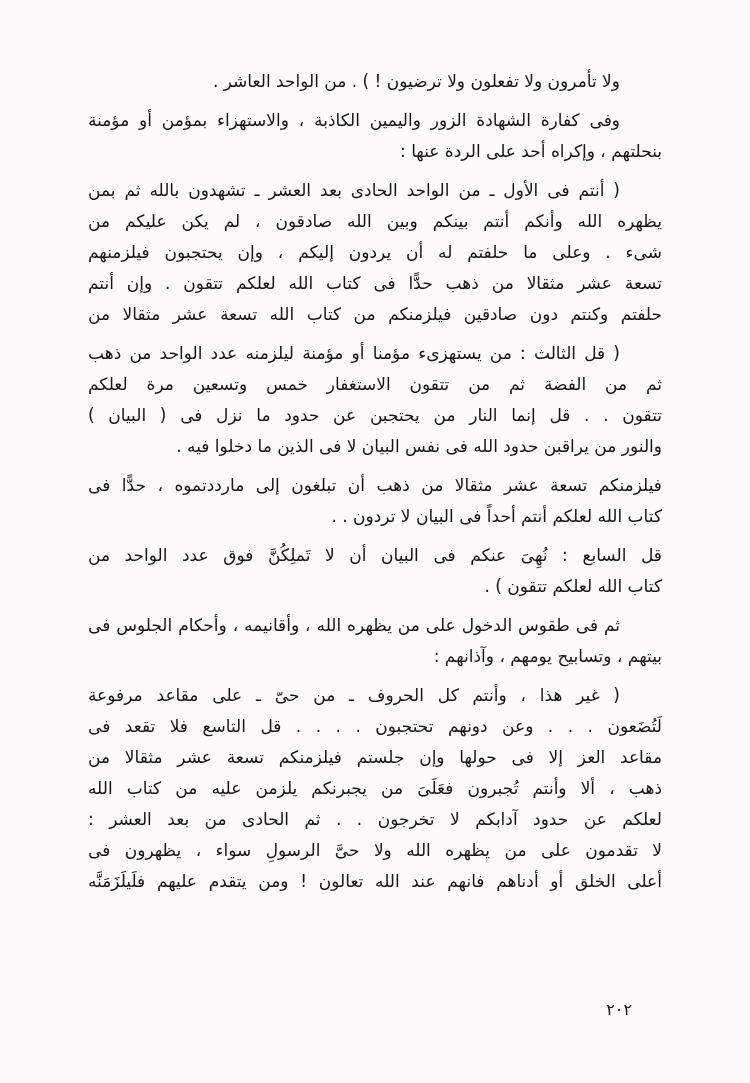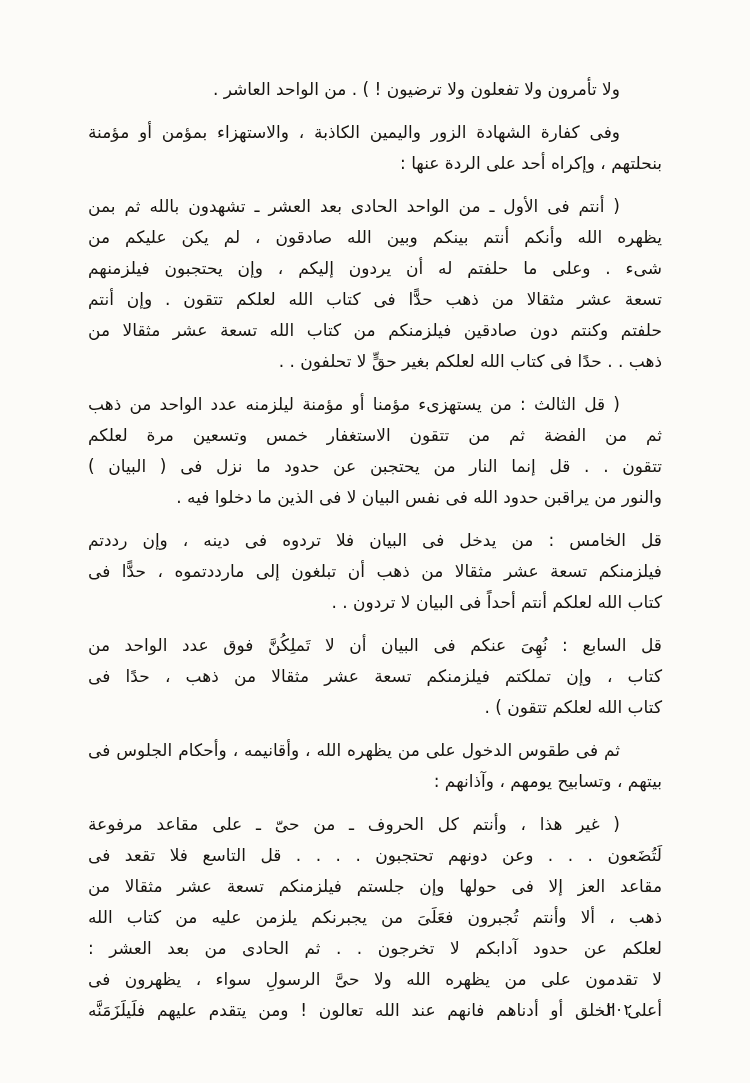--- a/index.html
+++ b/index.html
@@ -24,21 +24,21 @@
     position: absolute;
     top: 62px;
     right: 88px;
     left: 88px;
     direction: rtl;
     font-size: 17px;
     line-height: 31px;
     letter-spacing: 0px;
   }
   .paragraph {
-    margin: 12px 0 8px 0;
+    margin: 4px 0 8px 0;
   }
   .line {
     text-align: right;
     min-height: 31px;
   }
   .line.justified {
     text-align: justify;
     text-align-last: justify;
   }
   .paragraph.indent .line:first-child {
@@ -64,36 +64,33 @@
       <div class="paragraph indent">
         <div class="line justified">وفى كفارة الشهادة الزور واليمين الكاذبة ، والاستهزاء بمؤمن أو مؤمنة</div>
         <div class="line">بنحلتهم ، وإكراه أحد على الردة عنها :</div>
       </div>
       <div class="paragraph indent">
         <div class="line justified">( أنتم فى الأول ـ من الواحد الحادى بعد العشر ـ تشهدون بالله ثم بمن</div>
         <div class="line justified">يظهره الله وأنكم أنتم بينكم وبين الله صادقون ، لم يكن عليكم من</div>
         <div class="line justified">شىء . وعلى ما حلفتم له أن يردون إليكم ، وإن يحتجبون فيلزمنهم</div>
         <div class="line justified">تسعة عشر مثقالا من ذهب حدًّا فى كتاب الله لعلكم تتقون . وإن أنتم</div>
         <div class="line justified">حلفتم وكنتم دون صادقين فيلزمنكم من كتاب الله تسعة عشر مثقالا من</div>
-        <div class="line">ذهب . . حدًا فى كتاب الله لعلكم بغير حقٍّ لا تحلفون . .</div>
       </div>
       <div class="paragraph indent">
         <div class="line justified">( قل الثالث : من يستهزىء مؤمنا أو مؤمنة ليلزمنه عدد الواحد من ذهب</div>
         <div class="line justified">ثم من الفضة ثم من تتقون الاستغفار خمس وتسعين مرة لعلكم</div>
         <div class="line justified">تتقون . . قل إنما النار من يحتجبن عن حدود ما نزل فى ( البيان )</div>
         <div class="line">والنور من يراقبن حدود الله فى نفس البيان لا فى الذين ما دخلوا فيه .</div>
       </div>
       <div class="paragraph">
-        <div class="line justified">قل الخامس : من يدخل فى البيان فلا تردوه فى دينه ، وإن رددتم</div>
         <div class="line justified">فيلزمنكم تسعة عشر مثقالا من ذهب أن تبلغون إلى مارددتموه ، حدًّا فى</div>
         <div class="line">كتاب الله لعلكم أنتم أحداً فى البيان لا تردون . .</div>
       </div>
       <div class="paragraph">
         <div class="line justified">قل السابع : نُهِىَ عنكم فى البيان أن لا تَملِكُنَّ فوق عدد الواحد من</div>
-        <div class="line justified">كتاب ، وإن تملكتم فيلزمنكم تسعة عشر مثقالا من ذهب ، حدًا فى</div>
         <div class="line">كتاب الله لعلكم تتقون ) .</div>
       </div>
       <div class="paragraph indent">
         <div class="line justified">ثم فى طقوس الدخول على من يظهره الله ، وأقانيمه ، وأحكام الجلوس فى</div>
         <div class="line">بيتهم ، وتسابيح يومهم ، وآذانهم :</div>
       </div>
       <div class="paragraph indent">
         <div class="line justified">( غير هذا ، وأنتم كل الحروف ـ من حىّ ـ على مقاعد مرفوعة</div>
         <div class="line justified">لَتُضَعون . . . وعن دونهم تحتجبون . . . . قل التاسع فلا تقعد فى</div>
         <div class="line justified">مقاعد العز إلا فى حولها وإن جلستم فيلزمنكم تسعة عشر مثقالا من</div>

